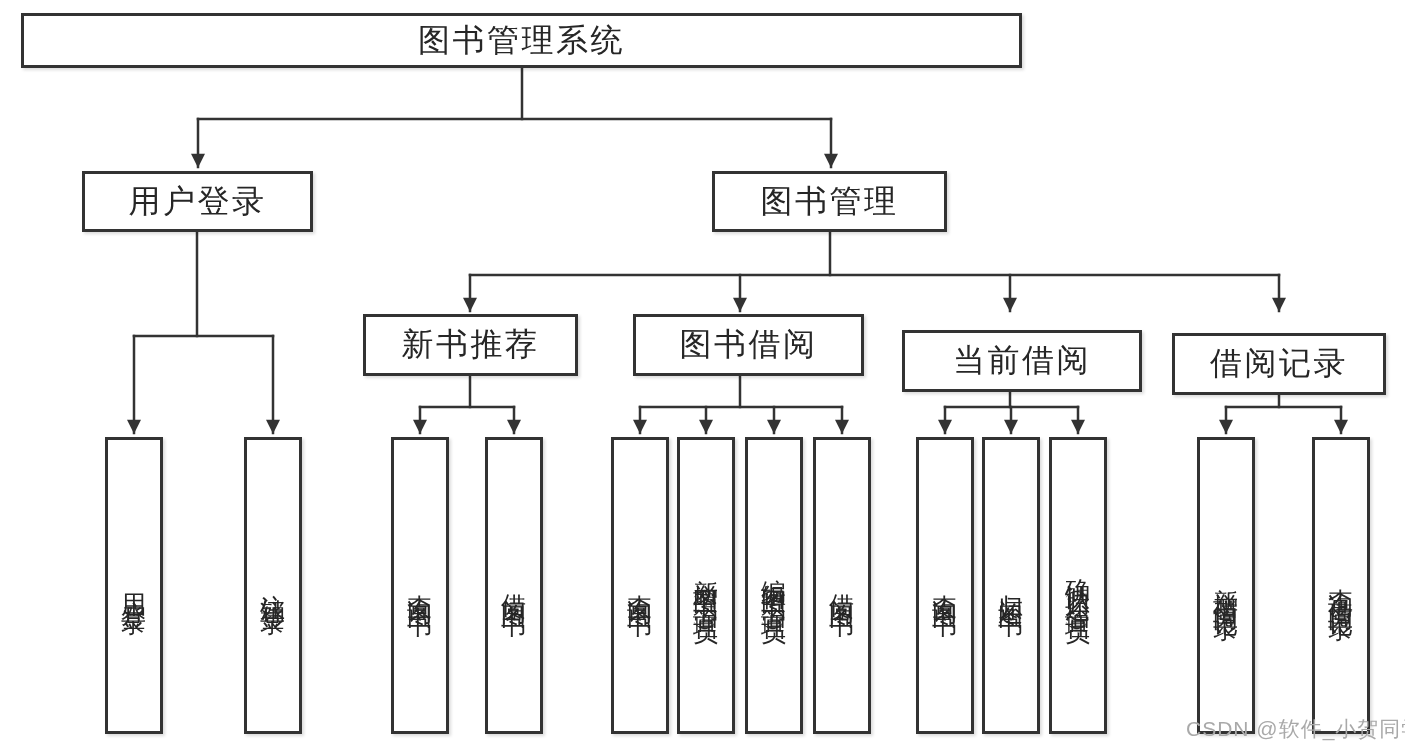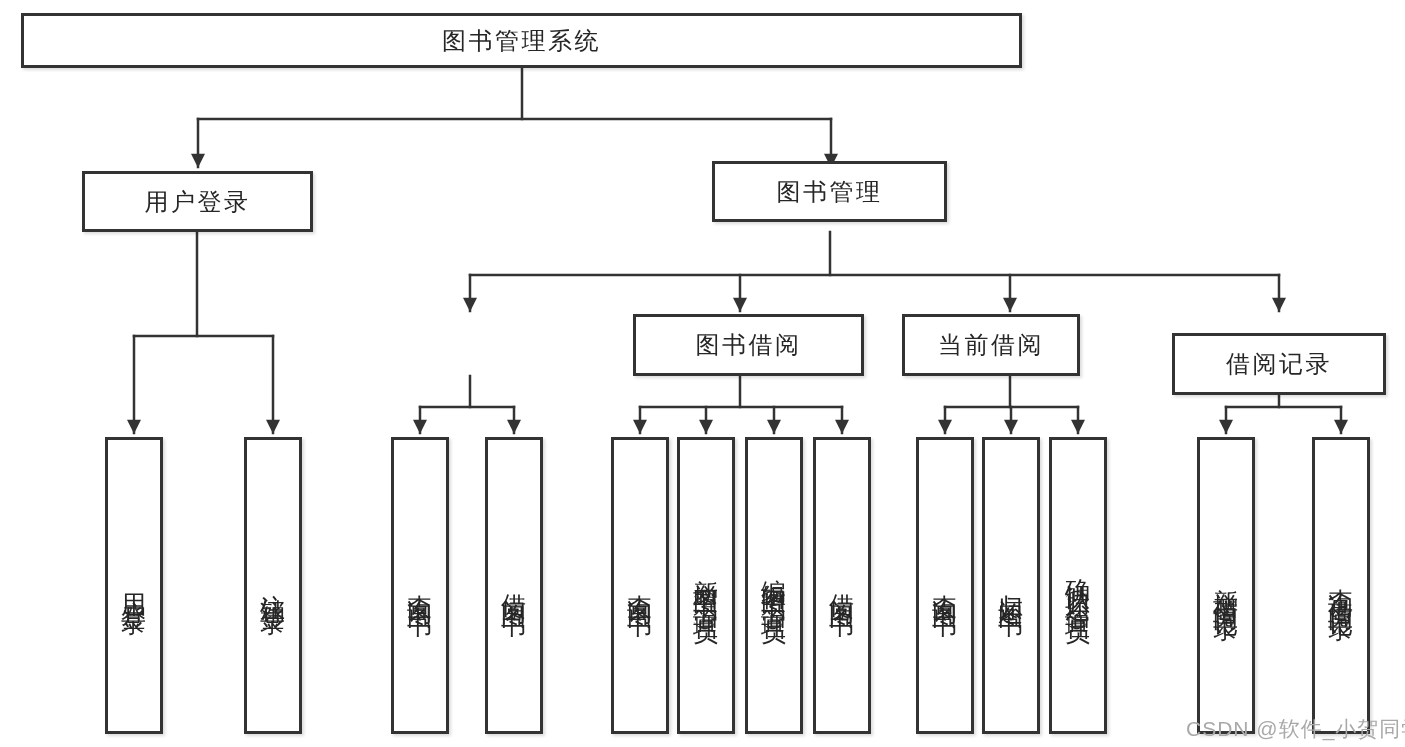--- a/index.html
+++ b/index.html
@@ -26,21 +26,21 @@
     border:3px solid #333333;
     display:flex;
     align-items:center;
     justify-content:center;
     color:#262626;
     z-index:2;
     box-shadow:2px 2px 3px rgba(0,0,0,0.14);
   }
 
   .node.h span {
-    font-size:24px;
+    font-size:32px;
     letter-spacing:2.5px;
     white-space:nowrap;
   }
 
   .node.leaf span {
     writing-mode:vertical-rl;
     text-orientation:mixed;
     font-size:25px;
     letter-spacing:6px;
     line-height:52px;
@@ -112,28 +112,31 @@
     </g>
   </svg>
 
   <div class="node h" style="left:21px;top:13px;width:1001px;height:55px">
     <span>图书管理系统</span>
   </div>
 
   <div class="node h" style="left:82px;top:171px;width:231px;height:61px">
     <span>用户登录</span>
   </div>
-  <div class="node h" style="left:712px;top:161px;width:235px;height:61px">
+  <div class="node h" style="left:712px;top:171px;width:235px;height:61px">
     <span>图书管理</span>
   </div>
 
+  <div class="node h" style="left:363px;top:314px;width:215px;height:62px">
+    <span>新书推荐</span>
+  </div>
   <div class="node h" style="left:633px;top:314px;width:231px;height:62px">
     <span>图书借阅</span>
   </div>
-  <div class="node h" style="left:902px;top:314px;width:178px;height:62px">
+  <div class="node h" style="left:902px;top:330px;width:240px;height:62px">
     <span>当前借阅</span>
   </div>
   <div class="node h" style="left:1172px;top:333px;width:214px;height:62px">
     <span>借阅记录</span>
   </div>
 
   <div class="node leaf" style="left:105px;top:437px;width:58px;height:297px">
     <span>用户登录</span>
   </div>
   <div class="node leaf" style="left:244px;top:437px;width:58px;height:297px">

